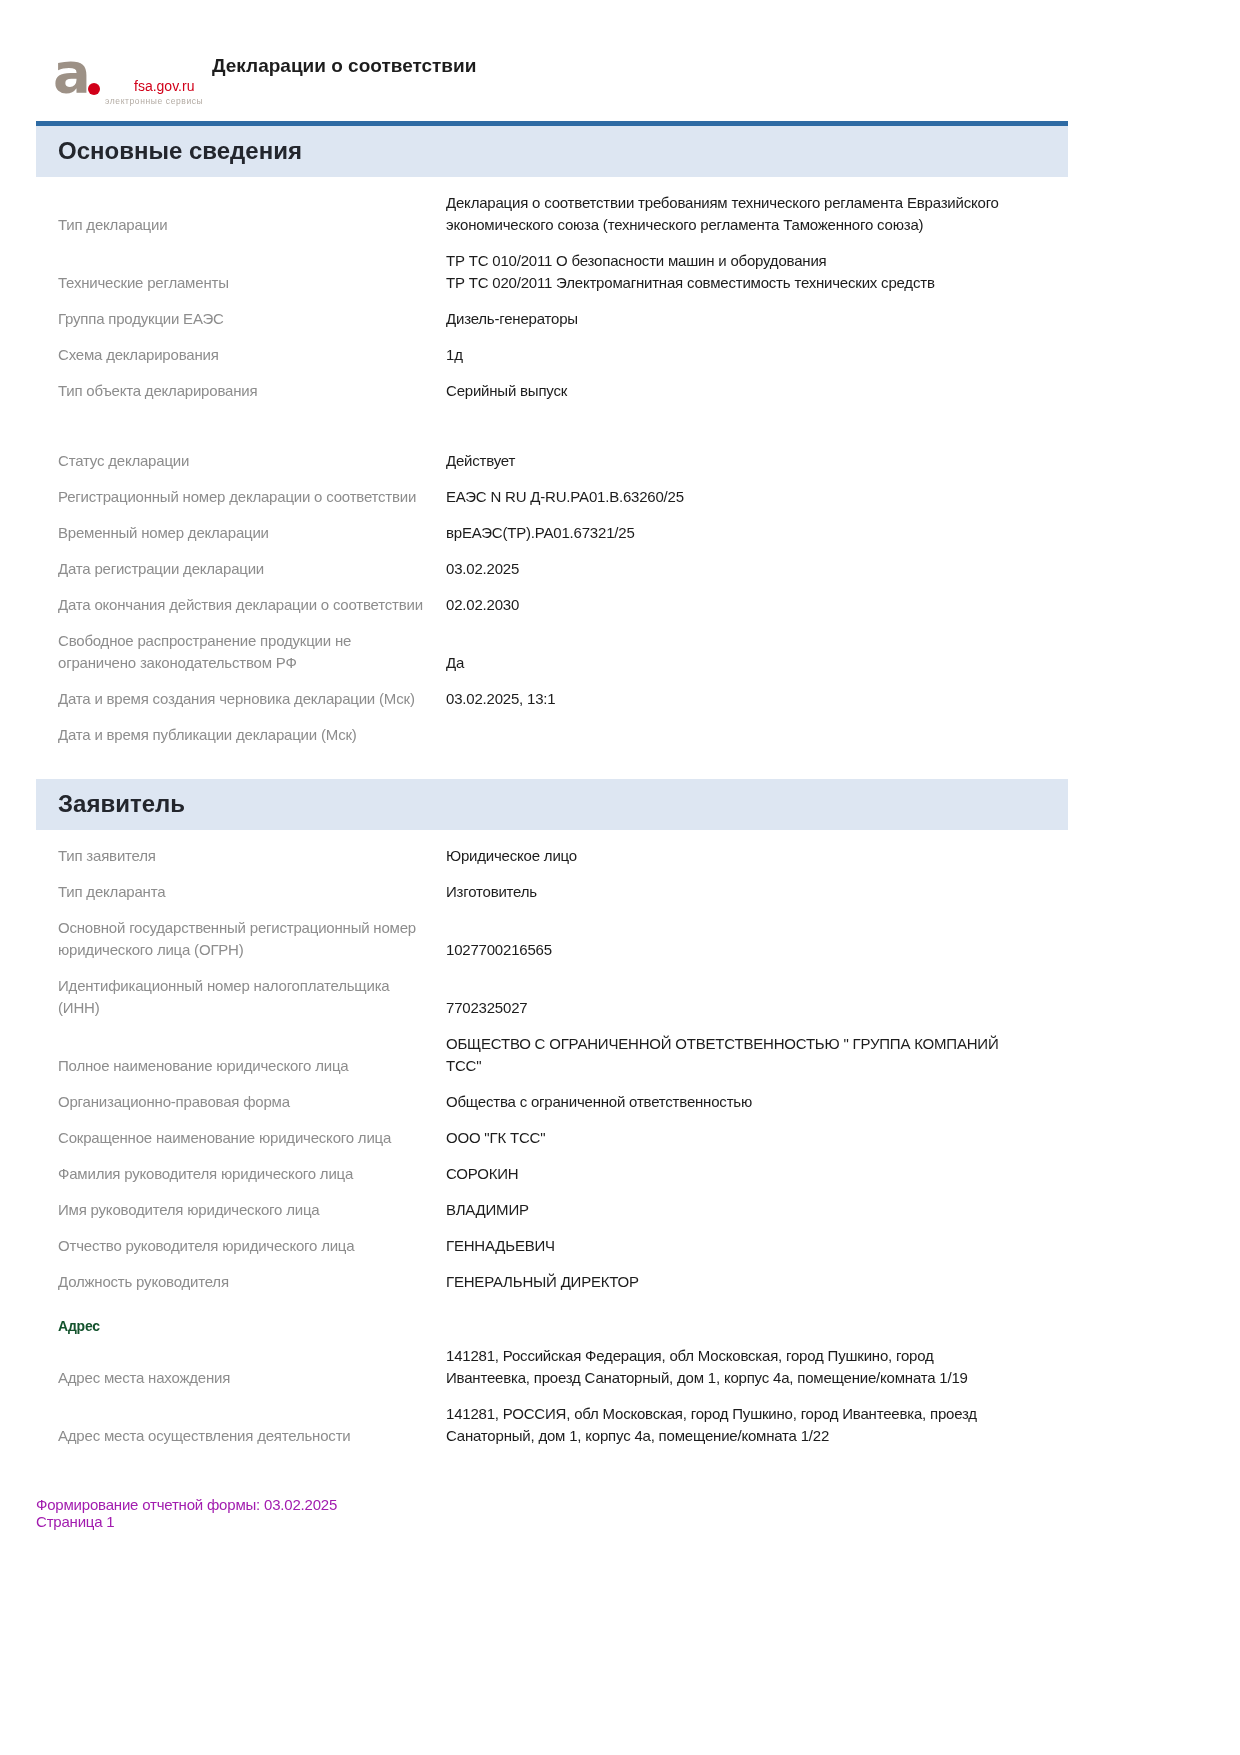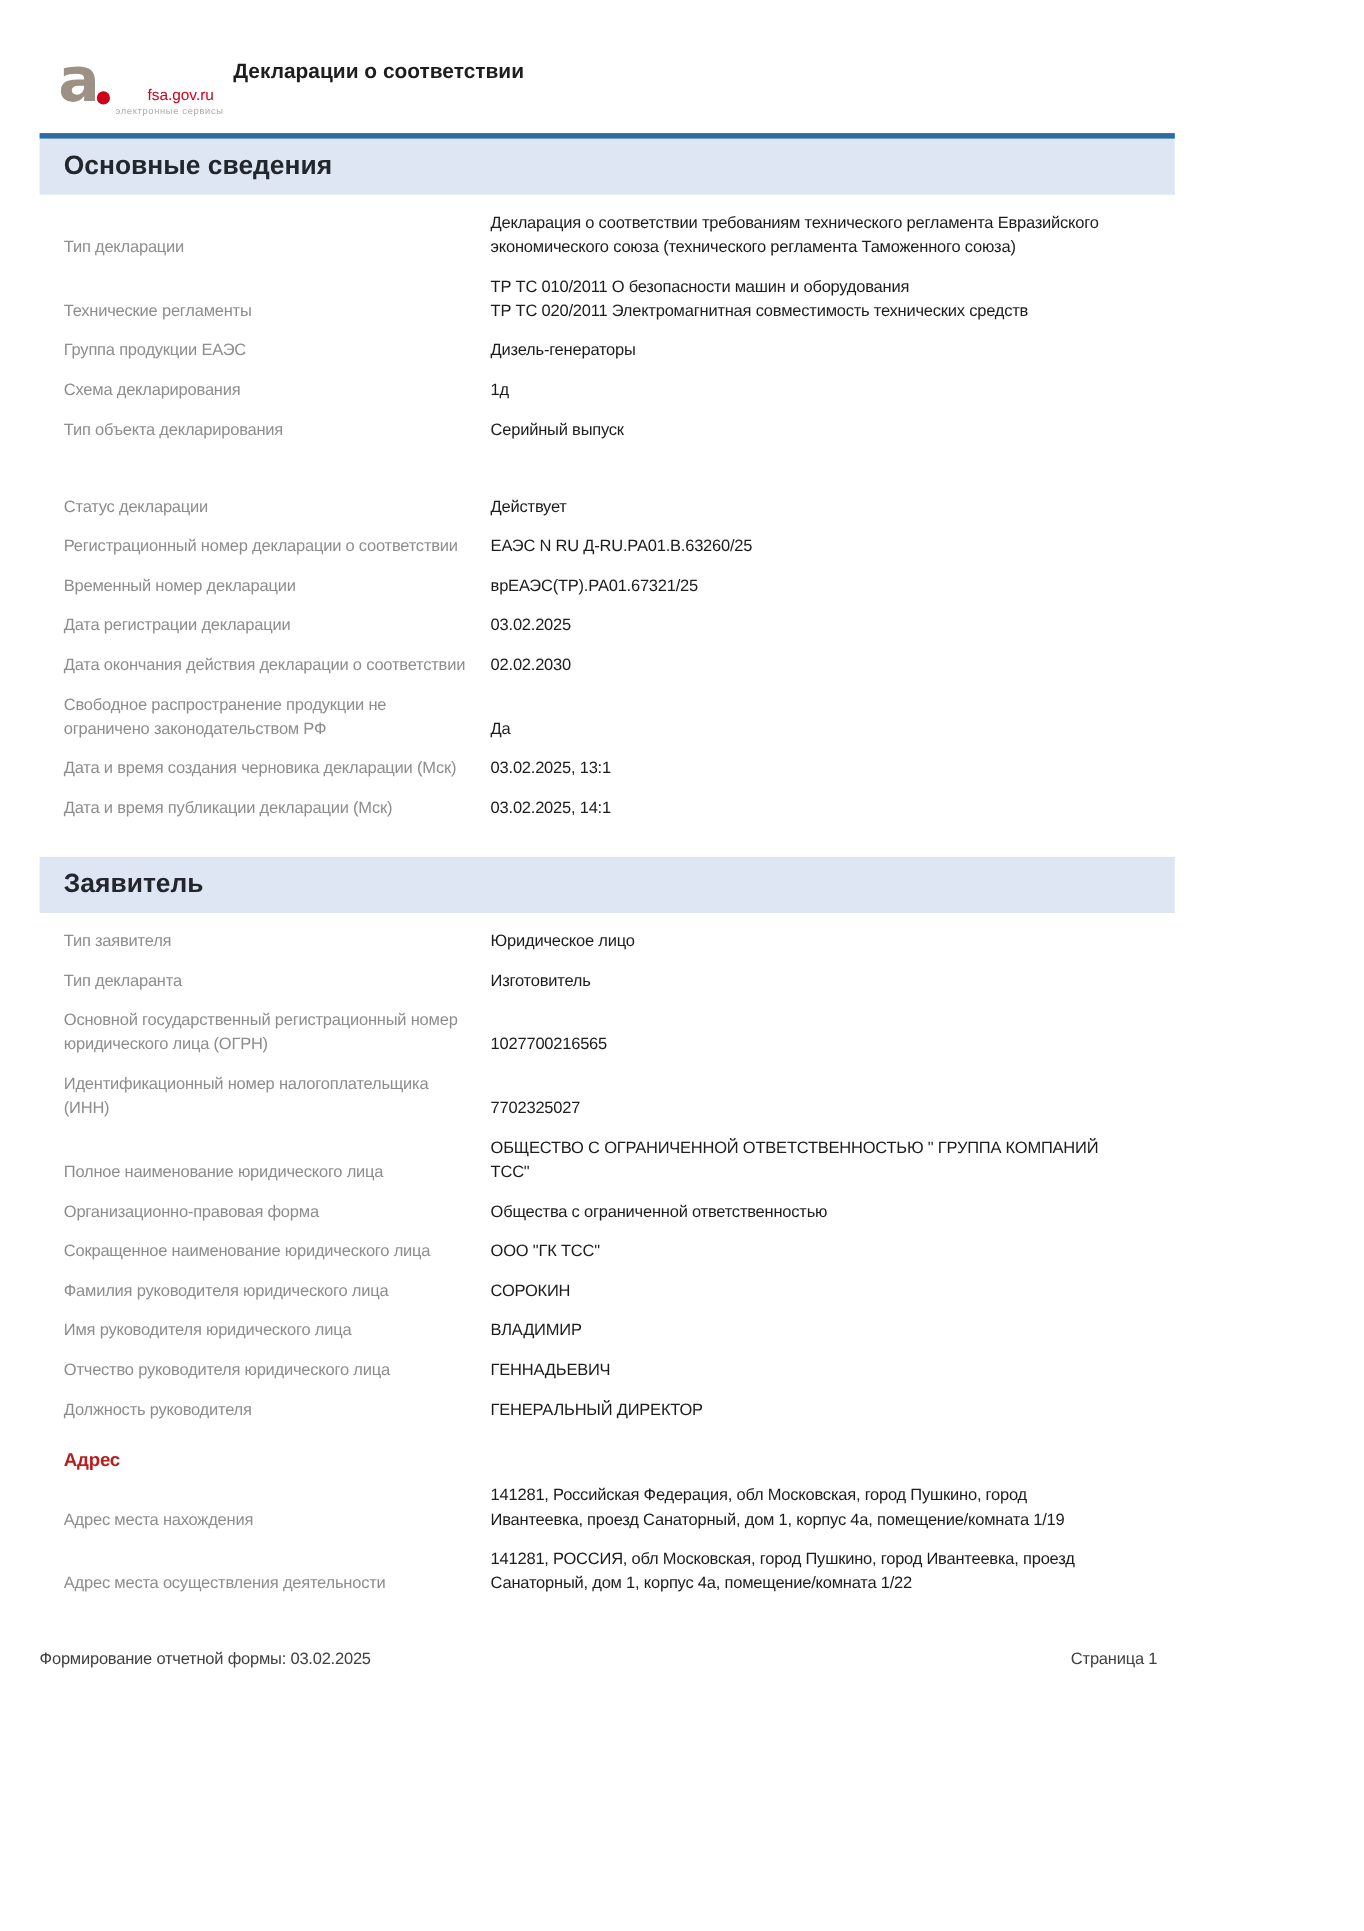--- a/index.html
+++ b/index.html
@@ -43,25 +43,25 @@
   .row{display:flex;align-items:flex-end;padding:7px 0 7px 22px;}
   .row .label{
     width:388px;flex:0 0 388px;padding-right:22px;
     color:var(--label-color);line-height:22px;
   }
   .row .value{
     flex:1;max-width:570px;color:var(--value-color);
     line-height:22px;white-space:pre-line;
   }
   .subheading{
-    padding:18px 0 4px 22px;font-weight:bold;color:#b91c1c;font-size:17px;
+    padding:18px 0 4px 22px;font-weight:bold;color:#14532d;font-size:14px;
   }
   .footer{
     margin:42px 36px 0 36px;display:flex;justify-content:space-between;
-    color:#404040;font-size:15px;
+    color:#a21caf;font-size:15px;flex-direction:column;
   }
   .footer .footer-right{margin-right:152px;}
 </style>
 </head>
 <body>
 
 <div class="header">
   <div class="logo">
     <div class="logo-mark">
       <svg width="46" height="58" viewBox="0 0 46 58" aria-hidden="true">
@@ -129,21 +129,20 @@
         <div class="row">
           <div class="label">Свободное распространение продукции не ограничено законодательством РФ</div>
           <div class="value">Да</div>
         </div>
         <div class="row">
           <div class="label">Дата и время создания черновика декларации (Мск)</div>
           <div class="value">03.02.2025, 13:1</div>
         </div>
         <div class="row">
           <div class="label">Дата и время публикации декларации  (Мск)</div>
-          <div class="value">03.02.2025, 14:1</div>
         </div>
       </div>
     </div>
     <div class="section">
       <div class="section-header">Заявитель</div>
       <div class="rows">
         <div class="row">
           <div class="label">Тип заявителя</div>
           <div class="value">Юридическое лицо</div>
         </div>

